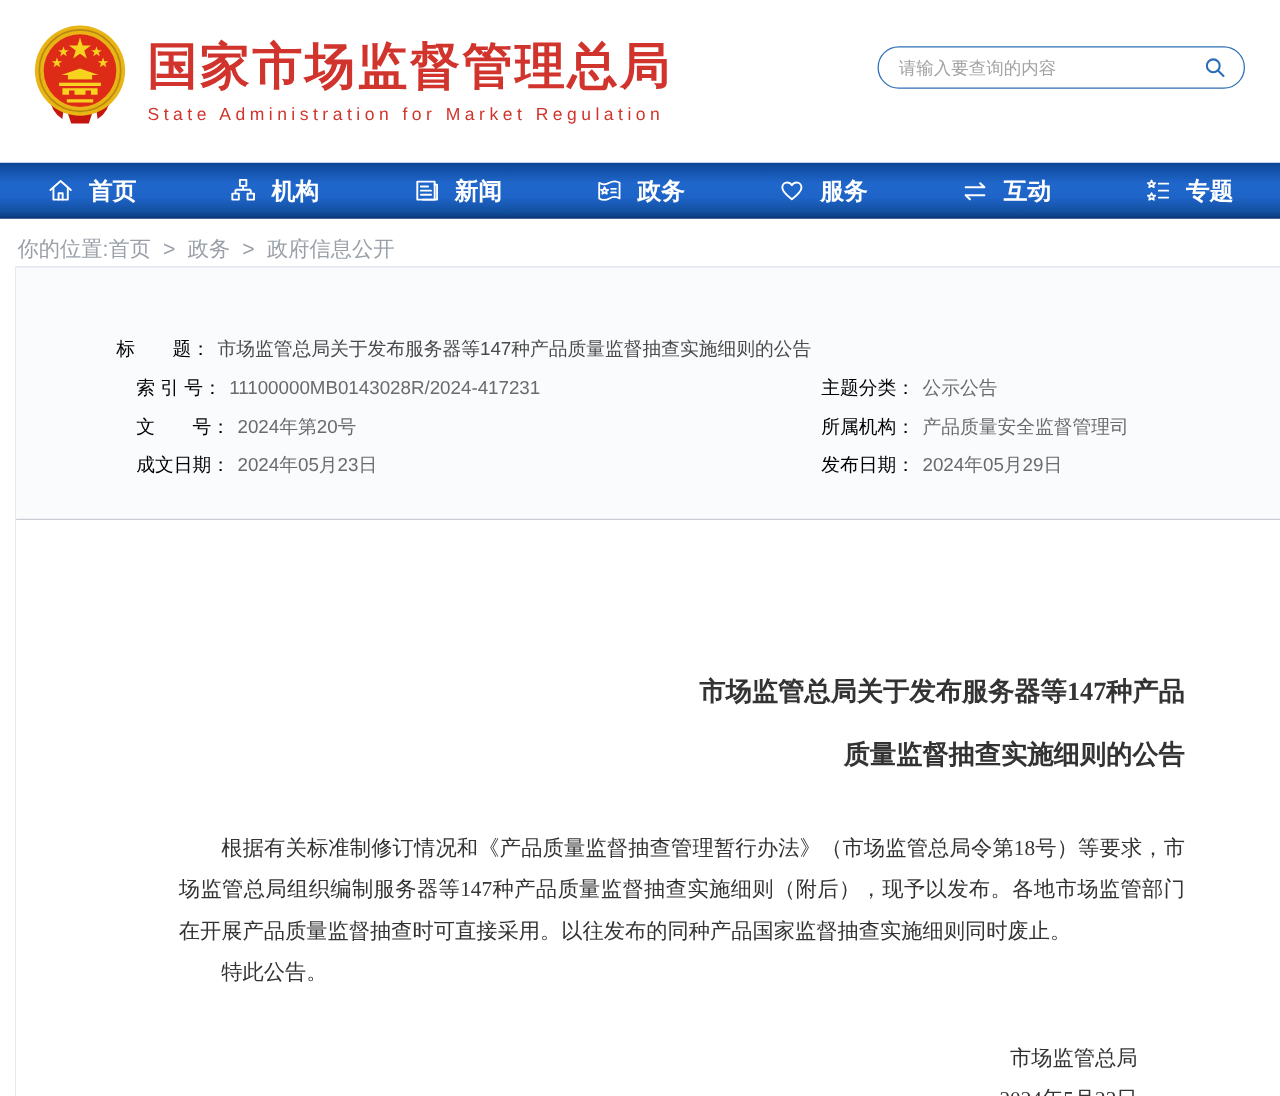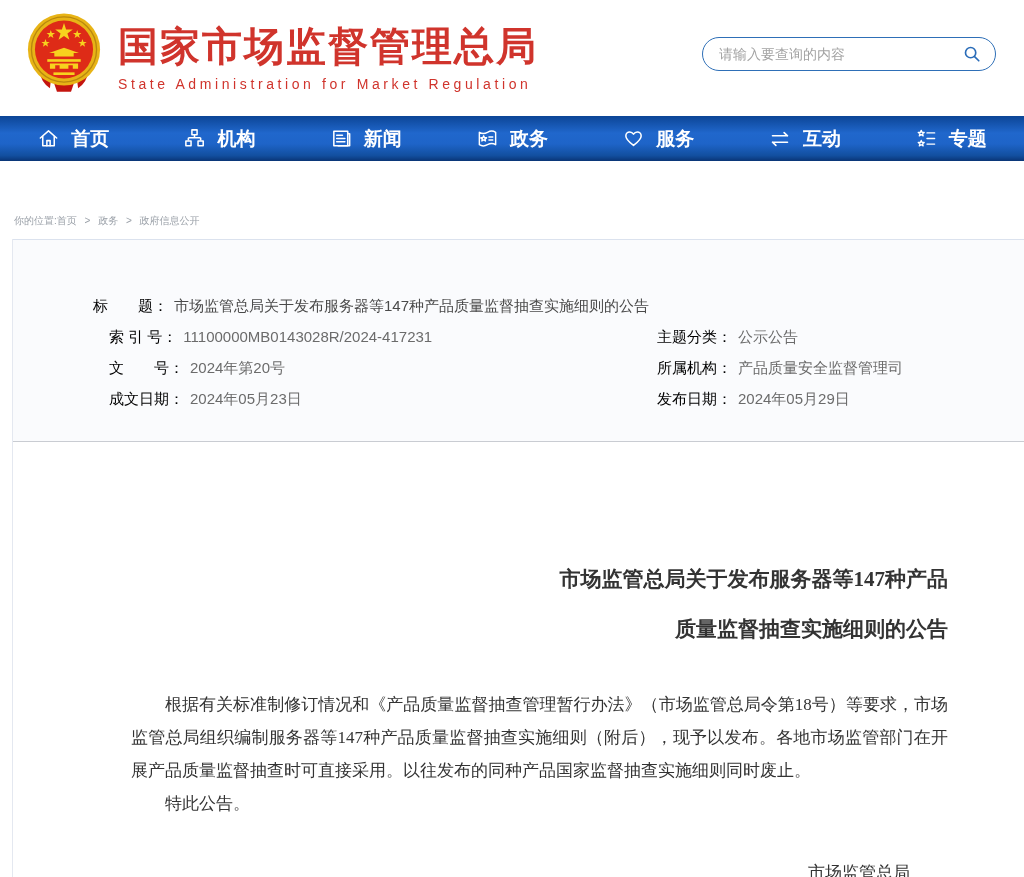--- a/index.html
+++ b/index.html
@@ -1,61 +1,61 @@
 <!DOCTYPE html>
 <html lang="zh"><head>
 <meta charset="utf-8">
 <style>
   * { margin:0; padding:0; box-sizing:border-box; }
   html,body { width:1024px; height:877px; overflow:hidden; background:#fff;
     font-family:"Liberation Sans","DejaVu Sans",sans-serif; }
 
   
-  .header { height:116px; background:#fff; display:flex; align-items:center; position:relative; }
+  .header { height:130px; background:#fff; display:flex; align-items:center; position:relative; }
   .logo-wrap { margin:0 0 6px 20px; flex:0 0 auto; }
   .brand { margin-left:10px; }
   .brand-cn { font-size:40px; font-weight:bold; color:#d0342c; letter-spacing:2px; line-height:1.1; }
   .brand-en { margin-top:8px; font-size:14px; color:#d0342c; letter-spacing:3.6px; font-weight:normal; }
   .search-box { position:absolute; right:28px; top:37px; width:294px; height:34px;
     border:1px solid #2e6fb7; border-radius:17px; display:flex; align-items:center;
     background:#fff; padding:0 12px 0 16px; }
   .search-box input { flex:1; border:none; outline:none; font-size:14px; color:#333;
     background:transparent; font-family:inherit; }
   .search-box input::placeholder { color:#a3a3a3; }
   .search-btn { width:22px; height:22px; cursor:pointer; flex:0 0 auto; display:flex; align-items:center; }
 
   
   .nav { height:45px; display:flex; align-items:center;
     background:linear-gradient(180deg,#0c4596 0%,#2067cc 38%,#1e64c8 62%,#124f9f 88%,#0a3576 100%); }
   .nav-item { flex:1 1 0; display:flex; align-items:center; justify-content:center; gap:11px;
     color:#fff; font-size:19px; font-weight:bold; cursor:pointer; height:100%; }
   .nav-item svg { display:block; }
 
   
-  .breadcrumb { padding:13px 0 0 14px; font-size:10px; color:#9aa0a8; height:38px;margin-top:40px; }
+  .breadcrumb { padding:13px 0 0 14px; font-size:17px; color:#9aa0a8; height:38px; }
   .breadcrumb a { color:#9aa0a8; text-decoration:none; cursor:pointer; }
   .crumb-sep { margin:0 5px; }
 
   
   .panel { margin-left:12px; width:1024px; border-left:1px solid #e4e8f0; }
   .meta { background:#fafbfd; border-top:1px solid #dbe2ee; border-bottom:1px solid #c9ccd2;
     height:203px; padding:50px 0 0 80px; font-size:15px; }
   .meta-row { display:flex; line-height:31px; }
   .meta-cell { display:flex; }
   .meta-cell.left { flex:0 0 548px;margin-left:16px; }
   .meta-label { color:#000000; white-space:pre; }
   .meta-value { color:#6b6b6b; margin-left:6px; }
   .meta-value.title-val { color:#4a4a4a; }
 
   
   .doc { background:#fff; padding:112px 88px 0 118px;
     font-family:"Liberation Serif","DejaVu Serif",serif; color:#333; }
   .doc-title { text-align:right; font-size:21px; font-weight:bold; line-height:50px; color:#333; }
   .doc-body { margin-top:34px; font-size:17px; line-height:33px; text-align:justify; }
-  .doc-body p { text-indent:2em; }
+  .doc-body p { text-indent:2em;margin-left:12px; }
   .doc-sign { margin-top:36px; text-align:right; font-size:17px; line-height:33px; padding-right:38px; }
 </style>
 </head>
 <body>
 
 <div class="header">
   <div class="logo-wrap">
     <svg width="88" height="92" viewBox="0 0 100 104">
       <path d="M22 72 q2 14 12 20 l2-16 z" fill="#c4150f"></path>
       <path d="M78 72 q-2 14 -12 20 l-2-16 z" fill="#c4150f"></path>

